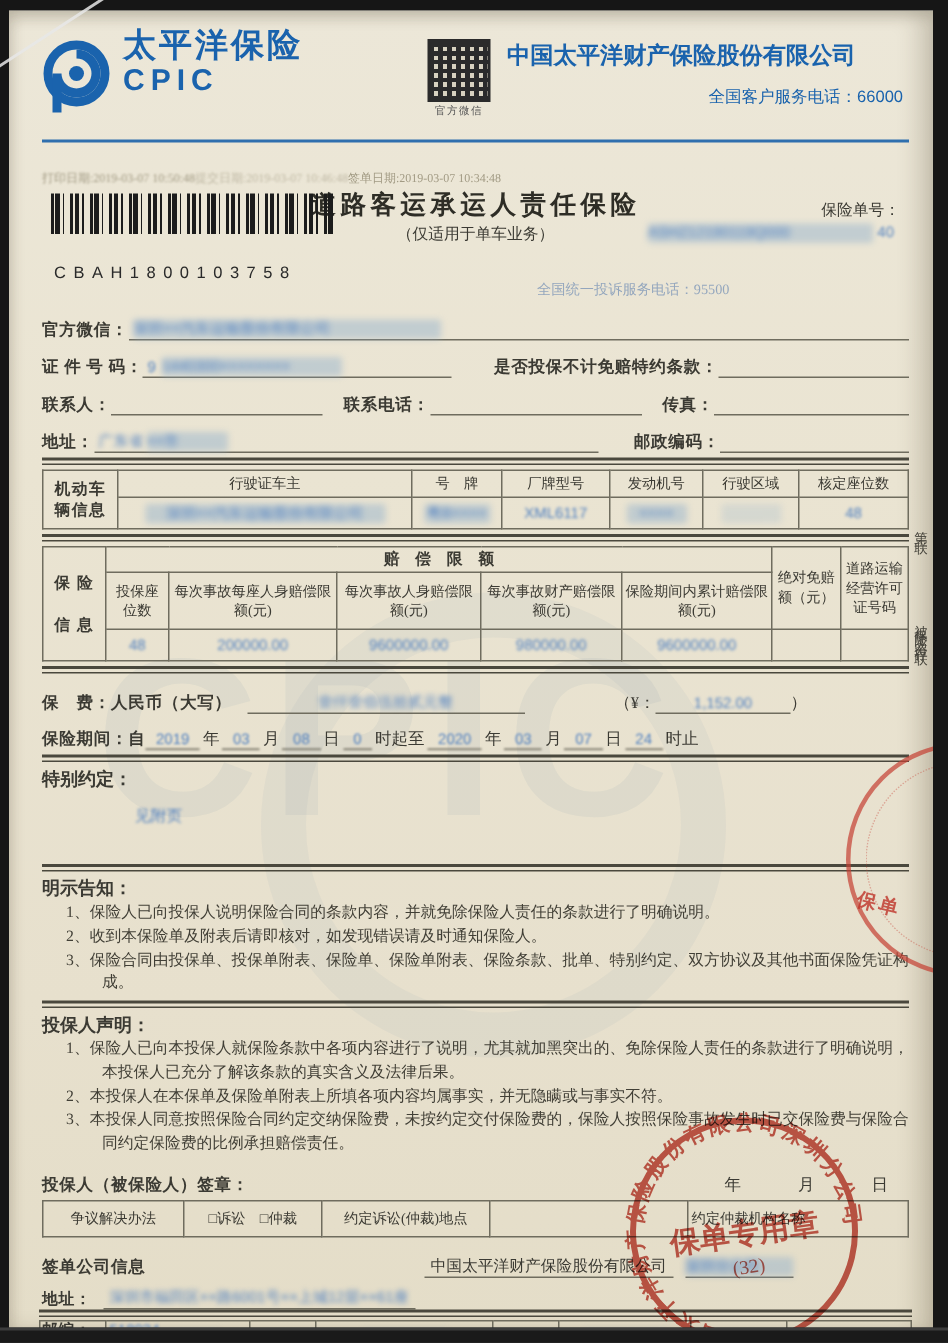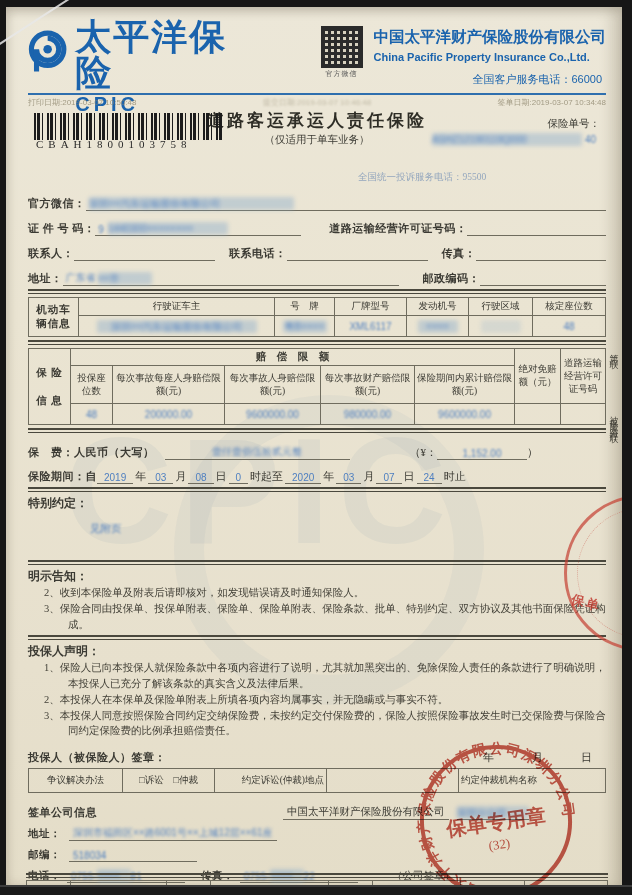--- a/index.html
+++ b/index.html
@@ -12,46 +12,46 @@
          background:linear-gradient(180deg,#ece7d8 0%,#eae4d2 35%,#e7e0cd 75%,#e4ddc8 100%);
          box-shadow:inset -10px 0 14px rgba(60,50,30,.18), inset 4px 0 8px rgba(60,50,30,.10),
                     inset 0 6px 8px rgba(60,50,30,.10);}
   .bottom-band{position:absolute;left:0;right:0;bottom:0;height:8px;background:#1a1a1a;
                border-top:2px solid #3c3c3c;z-index:9;}
   
   .hdr{display:flex;align-items:flex-start;height:72px;}
   .logo-wrap{display:flex;align-items:flex-start;}
   .logo-mark{width:46px;height:56px;margin-top:4px;}
   .brand-col{margin-left:8px;line-height:1;}
-  .brand{font-family:"Liberation Sans","DejaVu Sans",sans-serif;font-weight:bold;font-size:36px;
+  .brand{font-family:"Liberation Sans","DejaVu Sans",sans-serif;font-weight:bold;font-size:22px;
          color:#1a63ad;letter-spacing:2px;}
   .brand-sub{font-family:"Liberation Sans","DejaVu Sans",sans-serif;font-weight:bold;font-size:20px;
          color:#1a63ad;letter-spacing:4px;margin-top:3px;}
   .qr-wrap{margin-left:84px;margin-top:8px;text-align:center;}
   .qr{width:40px;height:40px;background:
       repeating-linear-gradient(0deg,#2b2b2b 0 3px,transparent 3px 6px),
       repeating-linear-gradient(90deg,#2b2b2b 0 3px,#d8d2c0 3px 6px);
       outline:2px solid #2b2b2b;outline-offset:-1px;}
   .qr-cap{font-size:7px;color:#555;margin-top:2px;letter-spacing:1px;}
   .co-col{margin-left:12px;text-align:left;flex:1;}
   .co-cn{font-family:"Liberation Sans","DejaVu Sans",sans-serif;font-weight:bold;font-size:15.5px;
          color:#1a63ad;margin-top:8px;white-space:nowrap;}
   .co-en{font-family:"Liberation Sans","DejaVu Sans",sans-serif;font-weight:bold;font-size:11px;
          color:#1a63ad;margin-top:3px;}
   .co-tel{font-family:"Liberation Sans","DejaVu Sans",sans-serif;font-size:11px;color:#1a63ad;
           margin-top:9px;text-align:right;padding-right:4px;}
   .rule-blue{height:0;border-top:2.5px solid #2f6fae;margin-top:2px;}
-  .dateline{display:flex;justify-content:space-between;font-size:8px;color:#8a8269;opacity:.75;
-            margin-top:2px;font-family:Liberation Sans, sans-serif;}
+  .dateline{display:flex;justify-content:flex-start;font-size:8px;color:#8a8269;opacity:.75;
+            margin-top:18px;font-family:Liberation Serif, serif;}
   
   .tzone{position:relative;height:60px;margin-top:1px;}
   .barcode{position:absolute;left:6px;top:4px;width:190px;height:27px;
      background:repeating-linear-gradient(90deg,#1c1c1c 0 2px,transparent 2px 3px,
        #1c1c1c 3px 6px,transparent 6px 8px,#1c1c1c 8px 9px,transparent 9px 13px);}
-  .bc-text{position:absolute;left:8px;top:29px;font-family:Liberation Serif, serif;
+  .bc-text{position:absolute;left:8px;top:51px;font-family:Liberation Sans, sans-serif;
      font-size:11px;letter-spacing:5px;color:#2a2a2a;}
   .t-main{text-align:center;font-size:17px;font-weight:bold;letter-spacing:3px;color:#2e2d26;}
   .t-sub{text-align:center;font-size:10.5px;margin-top:1px;color:#3b3a33;}
   .t-copy{text-align:center;font-size:13px;font-weight:bold;letter-spacing:8px;margin-top:1px;}
   .pol{position:absolute;right:6px;top:8px;font-size:10.5px;}
   .pol-val{position:absolute;right:10px;top:24px;display:flex;align-items:center;}
   .complaint{font-size:9.5px;color:#7e97b8;opacity:.8;margin:2px 0 2px 330px;filter:blur(.4px);}
   
   .frow{display:flex;align-items:flex-end;height:25px;font-size:11px;white-space:nowrap;}
   .lab{font-weight:bold;letter-spacing:.5px;}
@@ -124,21 +124,20 @@
             <div class="brand">太平洋保险</div>
             <div class="brand-sub">CPIC</div>
           </div>
         </div>
         <div class="qr-wrap">
           <div class="qr"></div>
           <div class="qr-cap">官方微信</div>
         </div>
         <div class="co-col">
           <div class="co-cn">中国太平洋财产保险股份有限公司</div>
-          <div class="co-en">China Pacific Property Insurance Co.,Ltd.</div>
           <div class="co-tel">全国客户服务电话：66000</div>
         </div>
       </div>
 
       <div class="rule-blue"></div>
 
       <div class="dateline">
         <span style="filter:blur(.6px);">打印日期:2019-03-07 10:50:48</span>
         <span style="filter:blur(.8px);opacity:.6;">提交日期:2019-03-07 10:46:48</span>
         <span style="filter:blur(.5px);">签单日期:2019-03-07 10:34:48</span>
@@ -163,21 +162,21 @@
         <span class="fl">
             <span class="redact" style="width:205px;">深圳××汽车运输股份有限公司</span>
           </span>
       </div>
       <div class="frow">
         <span class="lab">证 件 号 码：</span>
         <span class="fl-fix" style="width:200px;">
           <span class="bv blur1">9</span>
           <span class="redact" style="width:120px;margin-left:4px;">1440300××××××××</span>
         </span>
-        <span class="lab" style="margin-left:28px;">道路运输经营许可证号码：</span>
+        <span class="lab" style="margin-left:28px;">是否投保不计免赔特约条款：</span>
         <span class="fl"></span>
       </div>
       <div class="frow">
         <span class="lab">联系人：</span>
         <span class="fl-fix" style="width:135px;"></span>
         <span class="lab" style="margin-left:14px;">联系电话：</span>
         <span class="fl-fix" style="width:135px;"></span>
         <span class="lab" style="margin-left:14px;">传真：</span>
         <span class="fl"></span>
       </div>
@@ -309,20 +308,21 @@
         <div class="sec-title">特别约定：</div>
         <div style="margin:6px 0 0 62px;">
           <span class="bv blur1" style="font-size:10.5px;">见附页</span>
         </div>
       </div>
 
       <div class="hr2"></div>
 
       <div>
         <div class="sec-title">明示告知：</div>
+        <div class="li">1、保险人已向投保人说明保险合同的条款内容，并就免除保险人责任的条款进行了明确说明。</div>
         <div class="li">2、收到本保险单及附表后请即核对，如发现错误请及时通知保险人。</div>
         <div class="li">3、保险合同由投保单、投保单附表、保险单、保险单附表、保险条款、批单、特别约定、双方协议及其他书面保险凭证构成。</div>
       </div>
 
       <div class="hr2"></div>
 
       <div>
         <div class="sec-title">投保人声明：</div>
         <div class="li">1、保险人已向本投保人就保险条款中各项内容进行了说明，尤其就加黑突出的、免除保险人责任的条款进行了明确说明，本投保人已充分了解该条款的真实含义及法律后果。</div>
         <div class="li">2、本投保人在本保单及保险单附表上所填各项内容均属事实，并无隐瞒或与事实不符。</div>
@@ -343,21 +343,21 @@
             <col style="width:94px">
             <col style="width:92px">
             <col style="width:112px">
             <col style="width:132px">
             <col>
           </colgroup>
         <tbody>
             <tr style="height:24px;font-size:10.5px;">
           <td>争议解决办法</td>
           <td>□诉讼　□仲裁</td>
-          <td style="text-align:right;">约定诉讼(仲裁)地点</td>
+          <td style="text-align:center;">约定诉讼(仲裁)地点</td>
           <td></td>
           <td style="text-align:left;">约定仲裁机构名称</td>
         </tr>
       </tbody>
         </table>
 
       <div class="irow" style="margin-top:6px;">
         <span class="lab" style="font-size:11px;">签单公司信息</span>
         <span class="u" style="margin-left:186px;padding:0 4px;">
           <span>中国太平洋财产保险股份有限公司</span>

